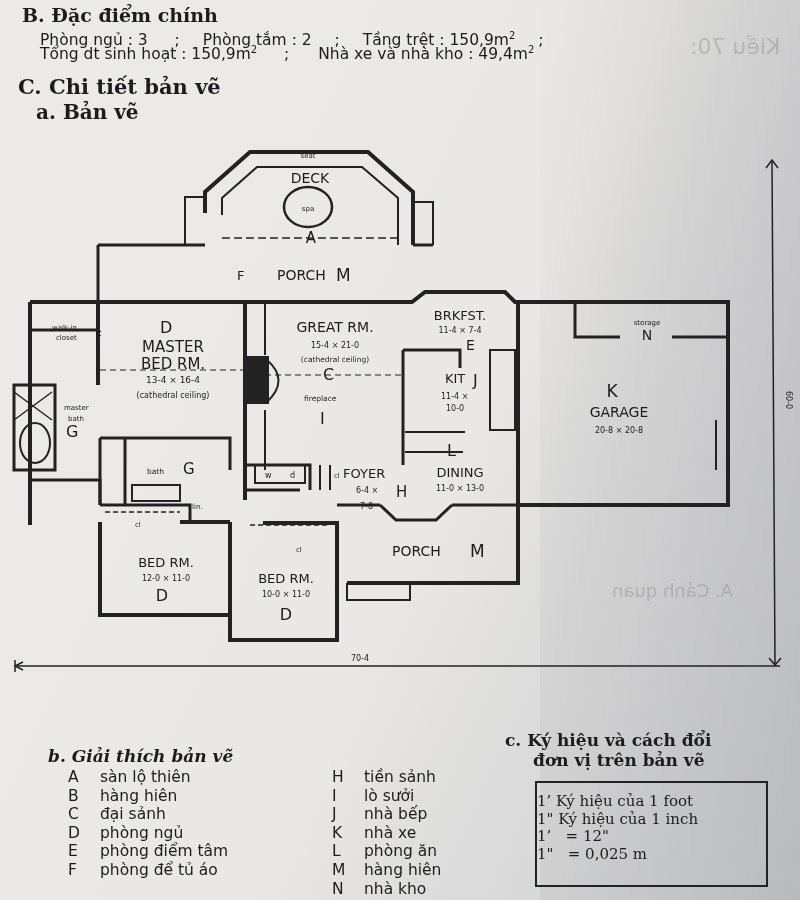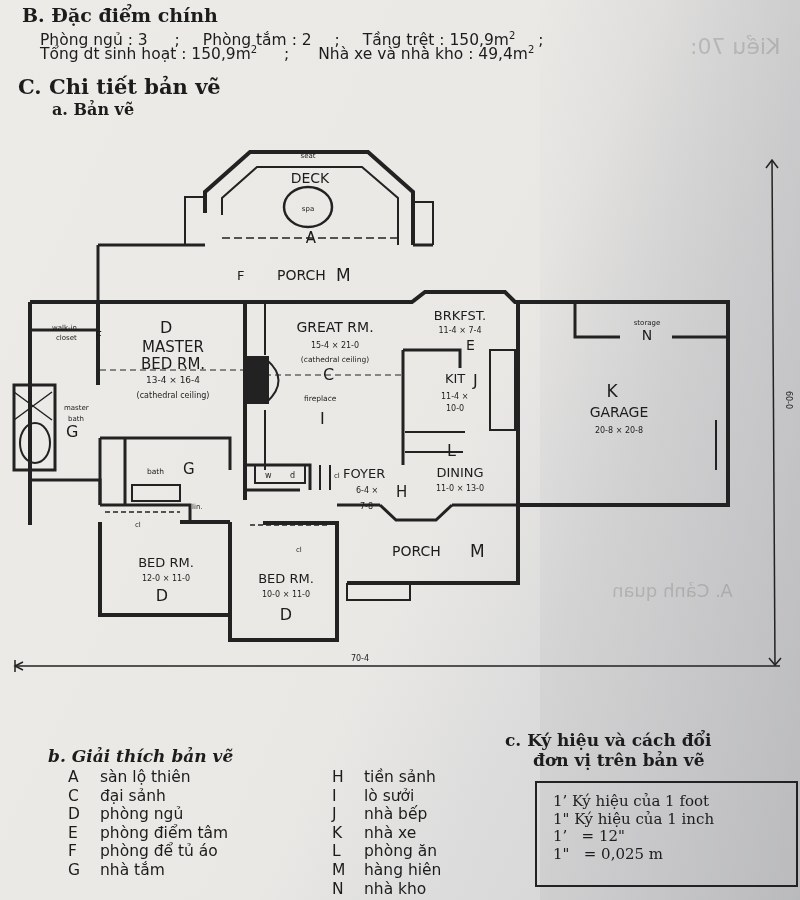--- a/index.html
+++ b/index.html
@@ -8,29 +8,29 @@
        font-family:"DejaVu Serif","Liberation Serif",serif;color:#1c1c1c;}
   .shadow{position:absolute;left:540px;top:0;width:260px;height:900px;
           background:linear-gradient(100deg,rgba(255,255,255,0) 0%,rgba(185,185,188,.35) 45%,rgba(160,160,165,.45) 100%);
           pointer-events:none;}
   .sec{position:absolute;font-weight:bold;}
   .h-b{left:22px;top:4px;font-size:19px;text-align:right;}
   .feat{position:absolute;left:40px;font-family:"DejaVu Sans","Liberation Sans",sans-serif;font-size:15.5px;white-space:nowrap;}
   .feat sup{font-size:10px;}
   .f1{top:30px;} .f2{top:44px;}
   .h-c{left:18px;top:74px;font-size:21px;}
-  .h-a{left:52px;top:100px;font-size:16px;}
+  .h-a{left:36px;top:100px;font-size:20px;}
   .plan{position:absolute;left:0;top:130px;}
   .legend-title{position:absolute;left:48px;top:746px;font-size:17px;font-weight:bold;font-style:italic;}
   .legend{position:absolute;top:768px;font-family:"DejaVu Sans","Liberation Sans",sans-serif;font-size:15.5px;line-height:18.6px;}
   .legend.l1{left:68px;} .legend.l2{left:332px;}
   .legend .k{display:inline-block;width:32px;}
   .conv-title{position:absolute;left:505px;top:730px;font-size:17px;font-weight:bold;line-height:20px;text-align:left;}
-  .conv-box{position:absolute;left:535px;top:781px;width:263px;height:106px;border:2px solid #222;box-sizing:border-box;
-            padding:10px 0 0 16px;font-size:15px;line-height:17.5px;font-family:"DejaVu Serif","Liberation Serif",serif;}
+  .conv-box{position:absolute;left:535px;top:781px;width:233px;height:106px;border:2px solid #222;box-sizing:border-box;
+            padding:10px 0 0 0;font-size:15px;line-height:17.5px;font-family:"DejaVu Serif","Liberation Serif",serif;}
   .conv-box div{white-space:nowrap;}
   .ghost{position:absolute;color:rgba(90,90,90,.25);font-family:"DejaVu Sans",sans-serif;white-space:nowrap;}
   svg text{font-family:"DejaVu Sans","Liberation Sans",sans-serif;}
 </style>
 </head>
 <body>
 
 <div class="shadow"></div>
 
 <div class="ghost" style="left:690px;top:34px;font-size:22px;transform:scaleX(-1);">Kiểu 70:</div>
@@ -197,25 +197,25 @@
     <text x="470" y="557" font-size="17">M</text>
 
     <text x="360" y="661" font-size="8" text-anchor="middle">70-4</text>
     <text x="0" y="0" font-size="8" text-anchor="middle" transform="translate(786 400) rotate(90)">60-0</text>
   </g>
 </svg>
 
 <div class="legend-title">b. Giải thích bản vẽ</div>
 <div class="legend l1">
   <div><span class="k">A</span><span>sàn lộ thiên</span></div>
+  <div><span class="k">B</span><span>hàng hiên</span></div>
   <div><span class="k">C</span><span>đại sảnh</span></div>
   <div><span class="k">D</span><span>phòng ngủ</span></div>
   <div><span class="k">E</span><span>phòng điểm tâm</span></div>
   <div><span class="k">F</span><span>phòng để tủ áo</span></div>
-  <div><span class="k">G</span><span>nhà tắm</span></div>
 </div>
 <div class="legend l2">
   <div><span class="k">H</span><span>tiền sảnh</span></div>
   <div><span class="k">I</span><span>lò sưởi</span></div>
   <div><span class="k">J</span><span>nhà bếp</span></div>
   <div><span class="k">K</span><span>nhà xe</span></div>
   <div><span class="k">L</span><span>phòng ăn</span></div>
   <div><span class="k">M</span><span>hàng hiên</span></div>
   <div><span class="k">N</span><span>nhà kho</span></div>
 </div>

